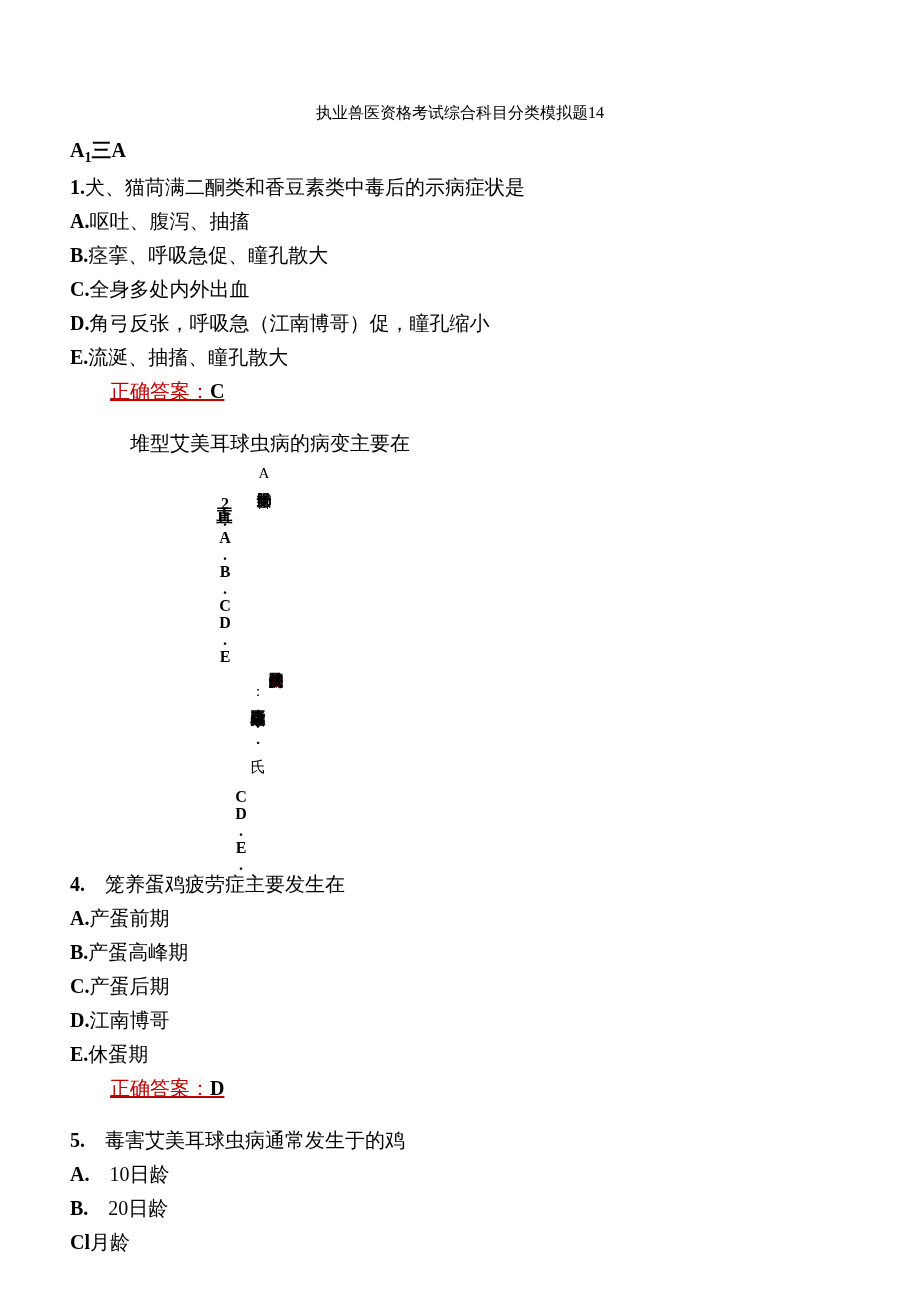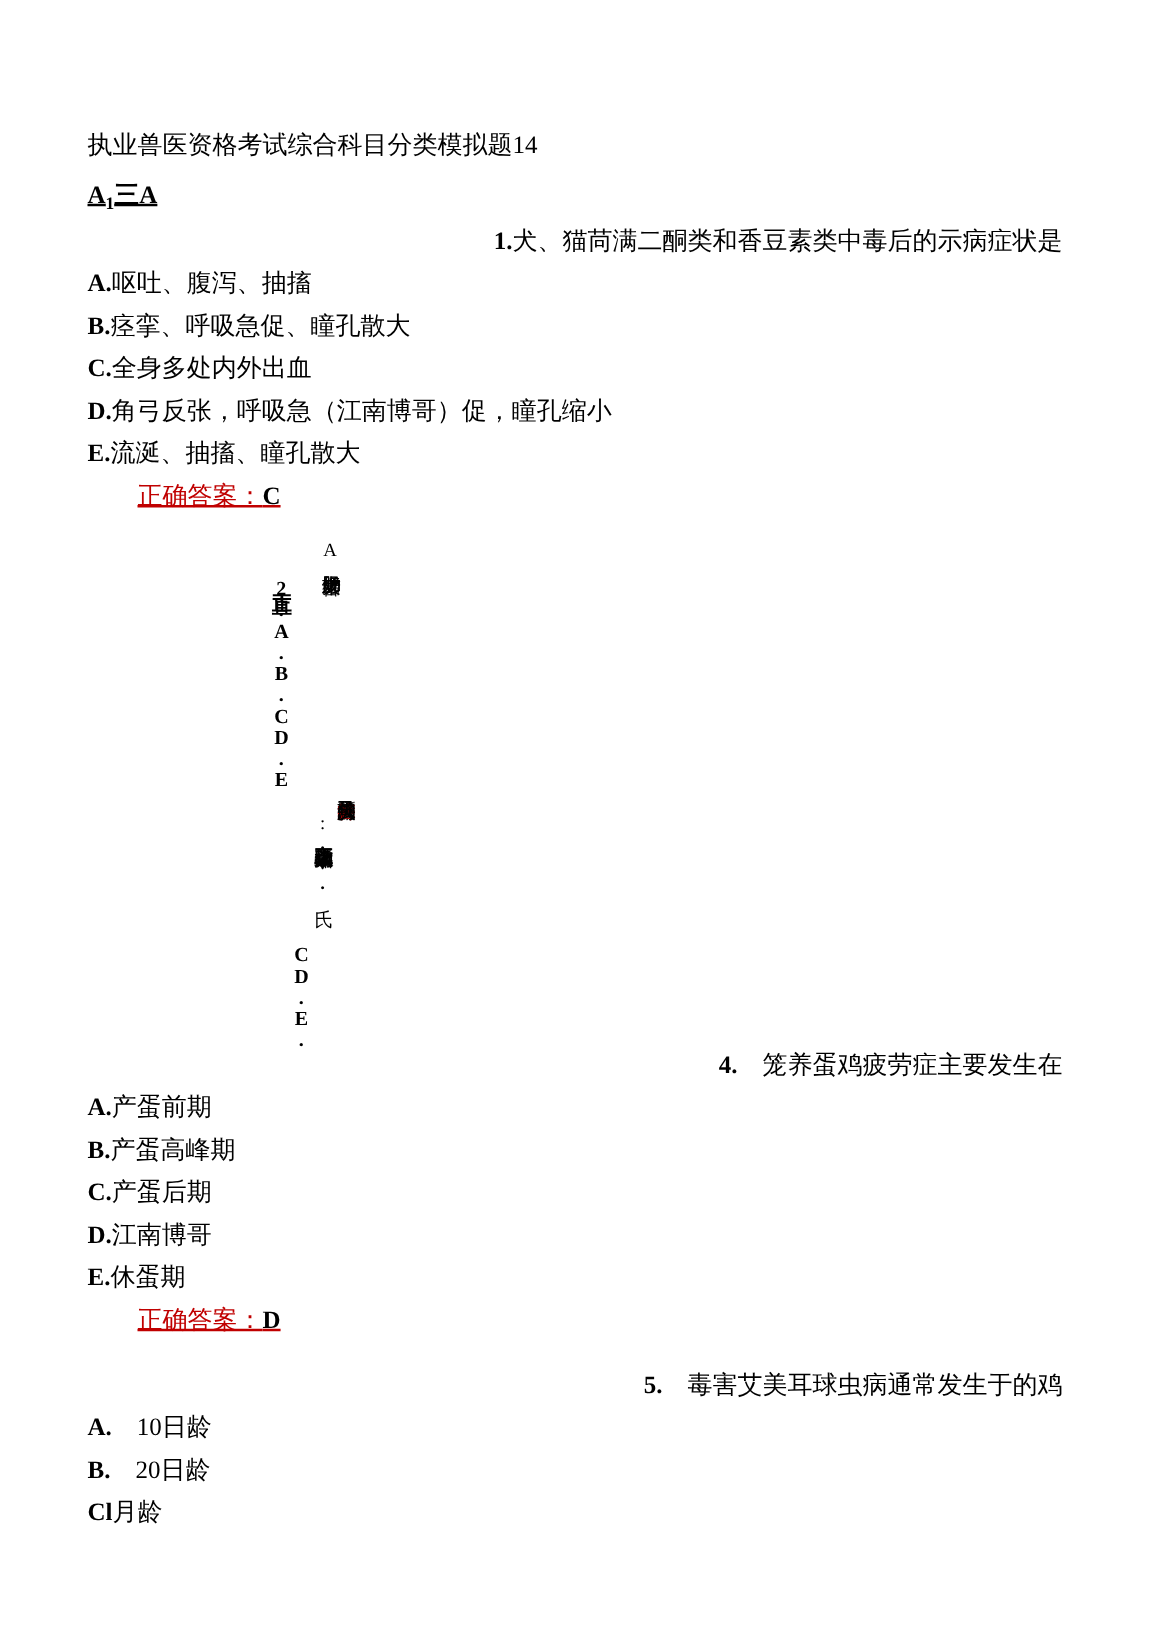--- a/index.html
+++ b/index.html
@@ -10,32 +10,30 @@
     body {
       background: #ffffff;
       font-family: "SimSun", "宋体", serif;
       font-size: 20px;
       line-height: 1.6;
       color: #000000;
       padding: 100px 70px 60px 70px;
       width: 920px;
     }
     .title {
-      text-align: left;
+      text-align: center;
       margin-bottom: 8px;
-      font-size: 20px;
+      font-size: 16px;
     }
     .section-label {
       font-weight: bold;
       font-size: 20px;
-      text-decoration: underline;
     }
     .question-stem {
       margin-top: 2px;
-      text-align: right;
     }
     .option {
       margin-top: 2px;
     }
     .answer {
       color: #c00000;
       margin-left: 40px;
       margin-top: 2px;
       margin-bottom: 20px;
       text-decoration: underline;
@@ -106,20 +104,21 @@
 <div class="option"><span class="bold-letter">A.</span><span>呕吐、腹泻、抽搐</span></div>
 <div class="option"><span class="bold-letter">B.</span><span>痉挛、呼吸急促、瞳孔散大</span></div>
 <div class="option"><span class="bold-letter">C.</span><span>全身多处内外出血</span></div>
 <div class="option"><span class="bold-letter">D.</span><span>角弓反张，呼吸急（江南博哥）促，瞳孔缩小</span></div>
 <div class="option"><span class="bold-letter">E.</span><span>流涎、抽搐、瞳孔散大</span></div>
 <div class="answer">
   <span>正确答案：</span><span class="letter">C</span>
 </div>
 
 <div class="inline-block">
+  <div class="stem-line">堆型艾美耳球虫病的病变主要在</div>
   <div class="vertical-container">
     <div class="vtext" style="left:52px;">A肠肠肠好十大结盲</div>
     <div class="vtext bold" style="left:12px; top:30px;">直正2.A.B.CD.E</div>
   </div>
 </div>
 
 <div class="inline-block">
   <div class="vertical-container short">
     <div class="vtext" style="left:64px; top:-22px;">
       <span class="bold-letter">的</span><span>张</span><span class="red-mid">舞</span><span>叉反</span><span class="red-mid">答</span><span>劈弓头颈脚</span>

